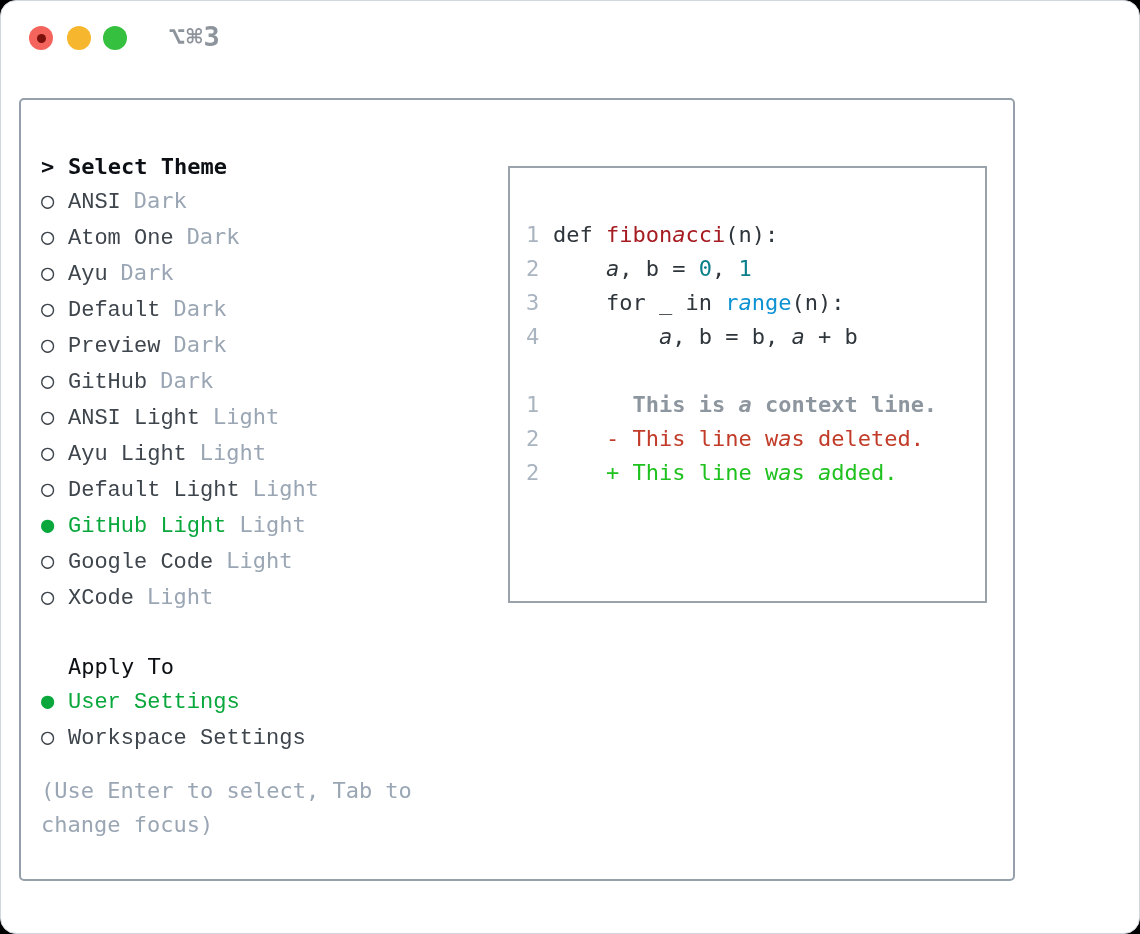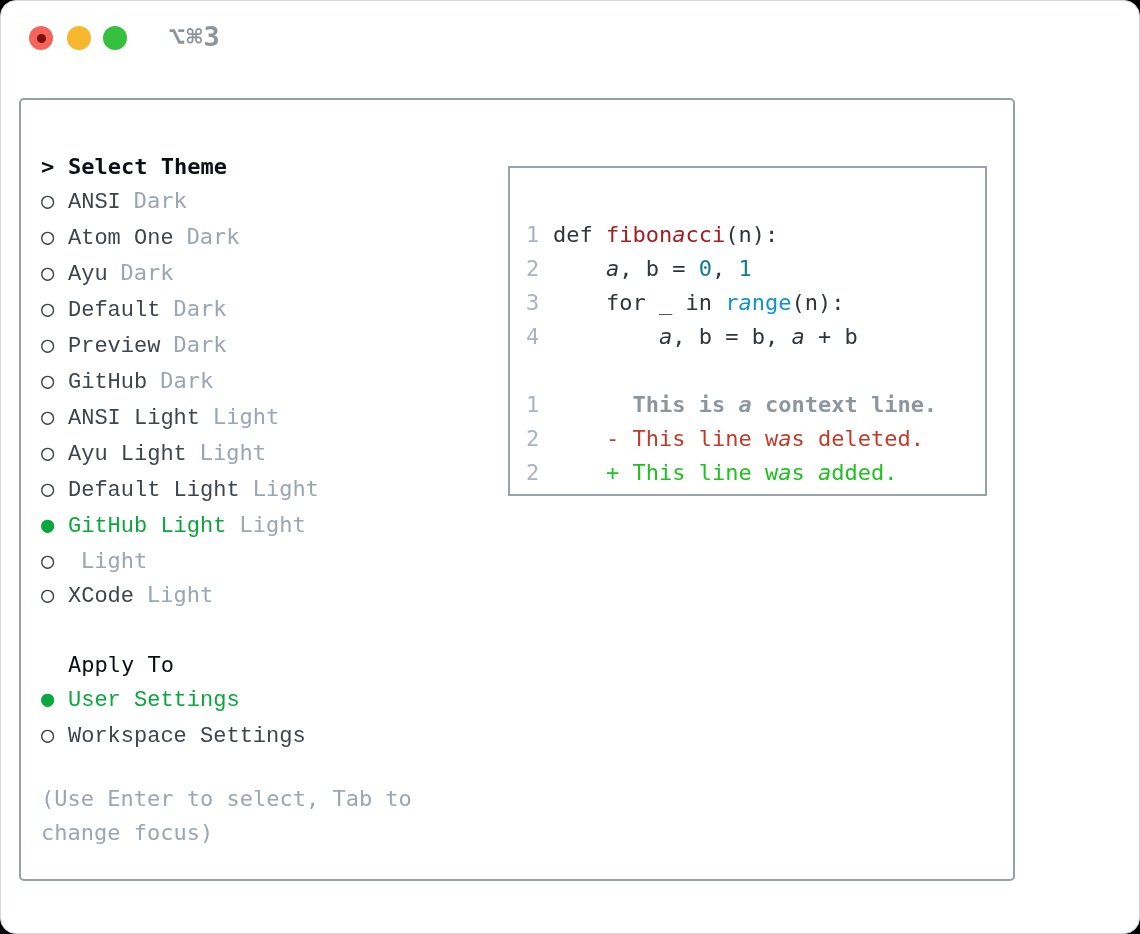--- a/index.html
+++ b/index.html
@@ -41,29 +41,29 @@
   .left-col { width: 440px; flex: none; }
   .row { display: flex; align-items: baseline; white-space: pre; }
   .radio-col { display: inline-block; width: 27px; flex: none; color: var(--item-fg); }
   .header-row .radio-col, .header-row .hdr { font-weight: bold; color: var(--header-fg); }
   .item-name { color: var(--item-fg); font-family: Liberation Mono, monospace; }
   .item-variant { color: var(--muted-gray); margin-left: 13px; }
   .row.selected .radio-col, .row.selected .item-name { color: var(--accent-green); }
   .apply-section { margin-top: 34px; }
   .apply-title { padding-left: 27px; color: var(--header-fg); }
   .hint {
-    margin-top: 28px; width: 432px;
+    margin-top: 18px; width: 432px;
     color: var(--muted-gray);
   }
   
   .right-col { padding-left: 13px; }
   .preview-title { font-weight: bold; color: var(--header-fg); }
   .preview-box {
     margin-left: 14px; margin-top: 16px;
-    width: 479px; height: 330px;
+    width: 479px; height: 437px;
     border: 2px solid var(--preview-border);
     background: #fff;
     padding: 50px 0 0 16px;
     overflow: hidden;
   }
   .pline { height: 34px; white-space: pre; }
   .lnum { display: inline-block; width: 14px; margin-right: 13px; color: var(--line-number); }
   .pline i { font-style: italic; }
   .c-code    { color: var(--code-fg); }
   .c-func    { color: var(--func-red); }
@@ -98,21 +98,21 @@
           <div class="row"><span class="radio-col">○</span><span class="item-name">ANSI</span><span class="item-variant">Dark</span></div>
           <div class="row"><span class="radio-col">○</span><span class="item-name">Atom One</span><span class="item-variant">Dark</span></div>
           <div class="row"><span class="radio-col">○</span><span class="item-name">Ayu</span><span class="item-variant">Dark</span></div>
           <div class="row"><span class="radio-col">○</span><span class="item-name">Default</span><span class="item-variant">Dark</span></div>
           <div class="row"><span class="radio-col">○</span><span class="item-name">Preview</span><span class="item-variant">Dark</span></div>
           <div class="row"><span class="radio-col">○</span><span class="item-name">GitHub</span><span class="item-variant">Dark</span></div>
           <div class="row"><span class="radio-col">○</span><span class="item-name">ANSI Light</span><span class="item-variant">Light</span></div>
           <div class="row"><span class="radio-col">○</span><span class="item-name">Ayu Light</span><span class="item-variant">Light</span></div>
           <div class="row"><span class="radio-col">○</span><span class="item-name">Default Light</span><span class="item-variant">Light</span></div>
           <div class="row selected"><span class="radio-col">●</span><span class="item-name">GitHub Light</span><span class="item-variant">Light</span></div>
-          <div class="row"><span class="radio-col">○</span><span class="item-variant">Light</span></div>
+          <div class="row"><span class="radio-col">○</span><span class="item-name">Google Code</span><span class="item-variant">Light</span></div>
           <div class="row"><span class="radio-col">○</span><span class="item-name">XCode</span><span class="item-variant">Light</span></div>
         </div>
 
       <div class="apply-section">
         <div class="apply-title">Apply To</div>
         <div id="apply-list">
             <div class="row selected"><span class="radio-col">●</span><span class="item-name">User Settings</span></div>
             <div class="row"><span class="radio-col">○</span><span class="item-name">Workspace Settings</span></div>
           </div>
       </div>

